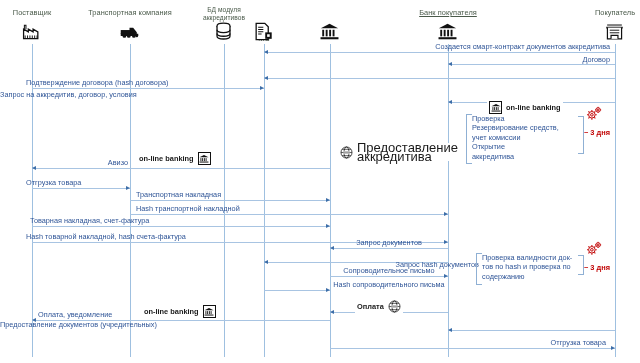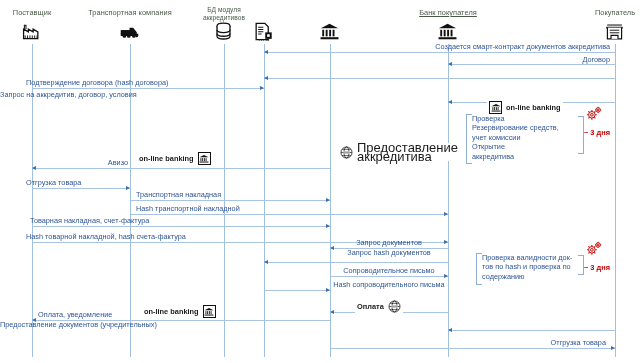--- a/index.html
+++ b/index.html
@@ -194,21 +194,21 @@
     <div class="arrowhead right" style="top: 224px; left: 326px;"></div>
     <div class="msg-label" style="top: 216px; left: 30px; text-align: left;">Товарная накладная, счет-фактура</div>
     <div class="msg" style="left: 32px; top: 242px; width: 416px;"></div>
     <div class="arrowhead right" style="top: 240px; left: 444px;"></div>
     <div class="msg-label" style="top: 232px; left: 26px; text-align: left;">Hash товарной накладной, hash счета-фактура</div>
     <div class="msg" style="left: 330px; top: 248px; width: 118px;"></div>
     <div class="arrowhead left" style="top: 246px; left: 330px;"></div>
     <div class="msg-label" style="top: 238px; left: 299px; width: 180px; text-align: center;">Запрос документов</div>
     <div class="msg" style="left: 264px; top: 262px; width: 184px;"></div>
     <div class="arrowhead left" style="top: 260px; left: 264px;"></div>
-    <div class="msg-label" style="top: 248px; left: 299px; width: 180px; text-align: center;">Запрос hash документов</div>
+    <div class="msg-label" style="top: 260px; left: 299px; width: 180px; text-align: right;">Запрос hash документов</div>
     <div class="msg" style="left: 330px; top: 276px; width: 118px;"></div>
     <div class="arrowhead right" style="top: 274px; left: 444px;"></div>
     <div class="msg-label" style="top: 266px; left: 299px; width: 180px; text-align: center;">Сопроводительное письмо</div>
     <div class="msg" style="left: 264px; top: 290px; width: 66px;"></div>
     <div class="arrowhead right" style="top: 288px; left: 326px;"></div>
     <div class="msg-label" style="top: 280px; left: 299px; width: 180px; text-align: center;">Hash сопроводительного письма</div>
     <div class="msg" style="left: 330px; top: 312px; width: 118px;"></div>
     <div class="arrowhead left" style="top: 310px; left: 330px;"></div>
     <div class="msg-label" style="top: 302px; left: 282px; width: 180px; text-align: center;">Оплата</div>
     <div class="msg" style="left: 32px; top: 320px; width: 298px;"></div>

